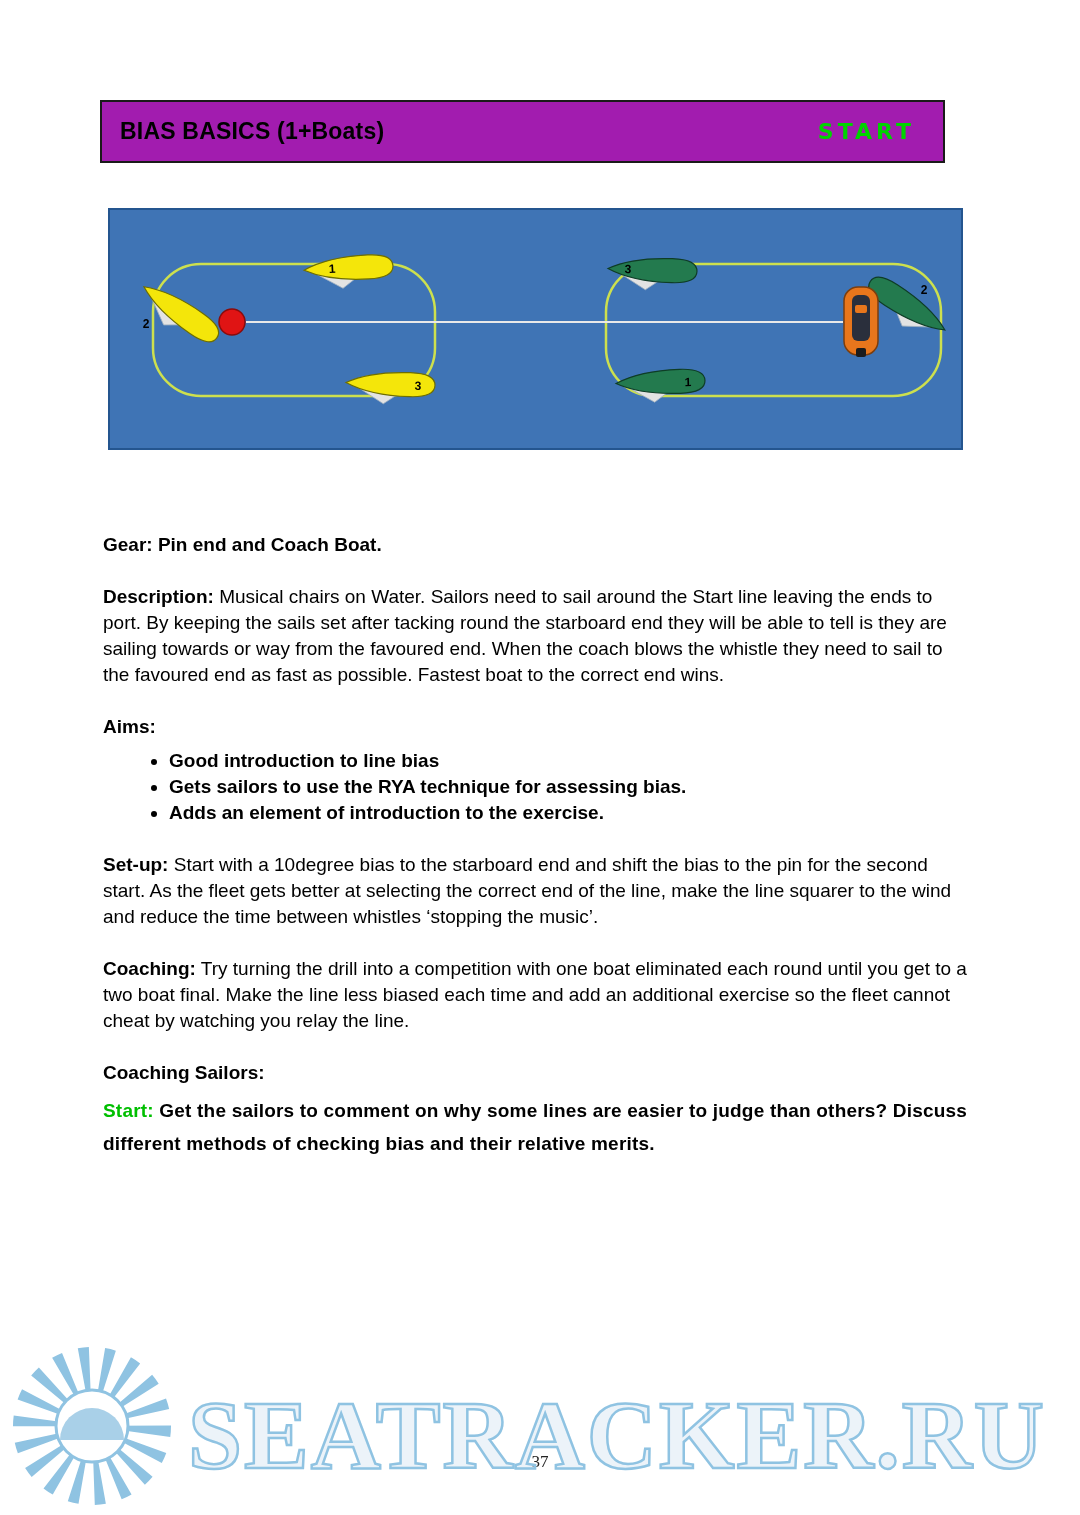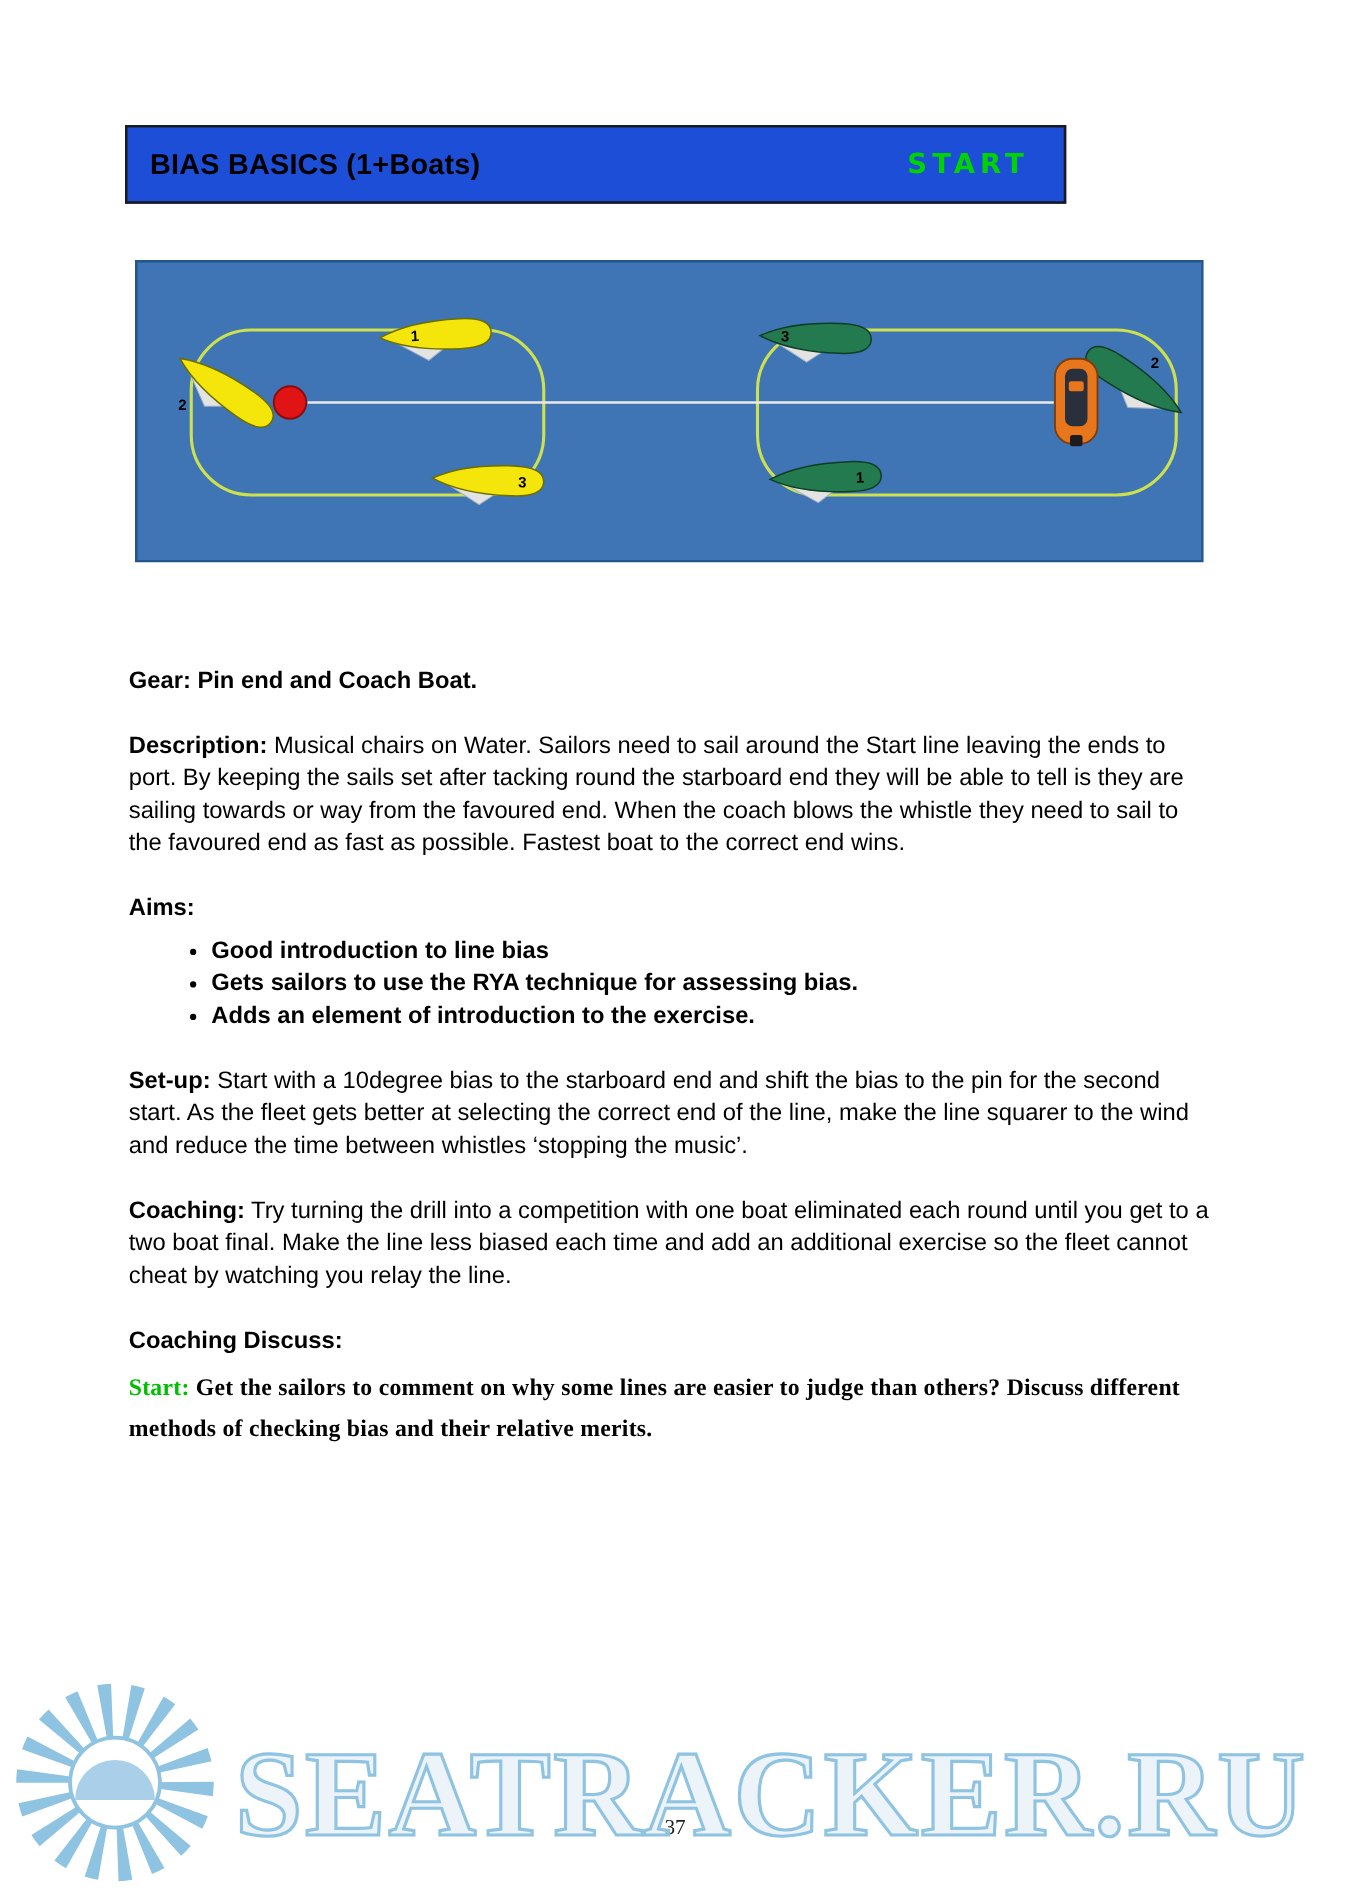--- a/index.html
+++ b/index.html
@@ -8,24 +8,24 @@
     width: 1080px;
     height: 1515px;
     background: #ffffff;
     overflow: hidden;
     font-family: "Liberation Sans", sans-serif;
     color: #000;
   }
   .header-box {
     position: absolute;
     left: 100px; top: 100px;
-    width: 753px; height: 63px;
+    width: 845px; height: 63px;
     border: 2px solid #1a1a1a;
     box-sizing: border-box;
-    background: #1d4ed8;
+    background: #a21caf;
     display: flex;
     align-items: center;
     justify-content: space-between;
     padding: 0 18px;
   }
   .title {
     font-size: 23px;
     font-weight: bold;
     letter-spacing: 0.2px;
   }
@@ -59,21 +59,21 @@
   .para { margin: 0 0 26px 0; }
   .para-tight { margin: 0 0 8px 0; }
   .b { font-weight: bold; }
   .aims-list {
     margin: 0 0 26px 0;
     padding-left: 66px;
     list-style: disc;
   }
   .aims-list li { font-weight: bold; margin: 0; }
   .comic {
-    font-family: Liberation Serif, serif;
+    font-family: Liberation Sans, sans-serif;
     font-weight: bold;
     font-size: 19px;
     line-height: 33px;
     letter-spacing: 0.2px;
     margin: 0;
   }
   .comic .green-label { color: #00bf00; }
   .page-number {
     position: absolute;
     top: 1452px; left: 0;
@@ -177,21 +177,21 @@
     <ul class="aims-list">
       <li>Good introduction to line bias</li>
       <li>Gets sailors to use the RYA technique for assessing bias.</li>
       <li>Adds an element of introduction to the exercise.</li>
     </ul>
 
     <p class="para"><span class="b">Set-up:</span><span> Start with a 10degree bias to the starboard end and shift the bias to the pin for the second start.  As the fleet gets better at selecting the correct end of the line, make the line squarer to the wind and reduce the time between whistles ‘stopping the music’.</span></p>
 
     <p class="para"><span class="b">Coaching:</span><span> Try turning the drill into a competition with one boat eliminated each round until you get to a two boat final.  Make the line less biased each time and add an additional exercise so the fleet cannot cheat by watching you relay the line.</span></p>
 
-    <p class="para-tight b">Coaching Discuss:</p>
+    <p class="para-tight b">Coaching Sailors:</p>
 
     <p class="comic"><span class="green-label">Start:</span><span> Get the sailors to comment on why some lines are easier to judge than others?  Discuss different methods of checking bias and their relative merits.</span></p>
 
   </div>
 
   <div class="page-number">37</div>
 
   <svg class="watermark" viewBox="0 0 1080 177" width="1080" height="177">
     <g>
       <circle cx="92" cy="88" r="50" fill="none" stroke="#8fc3e2" stroke-width="58" stroke-dasharray="7 10.4"></circle>

